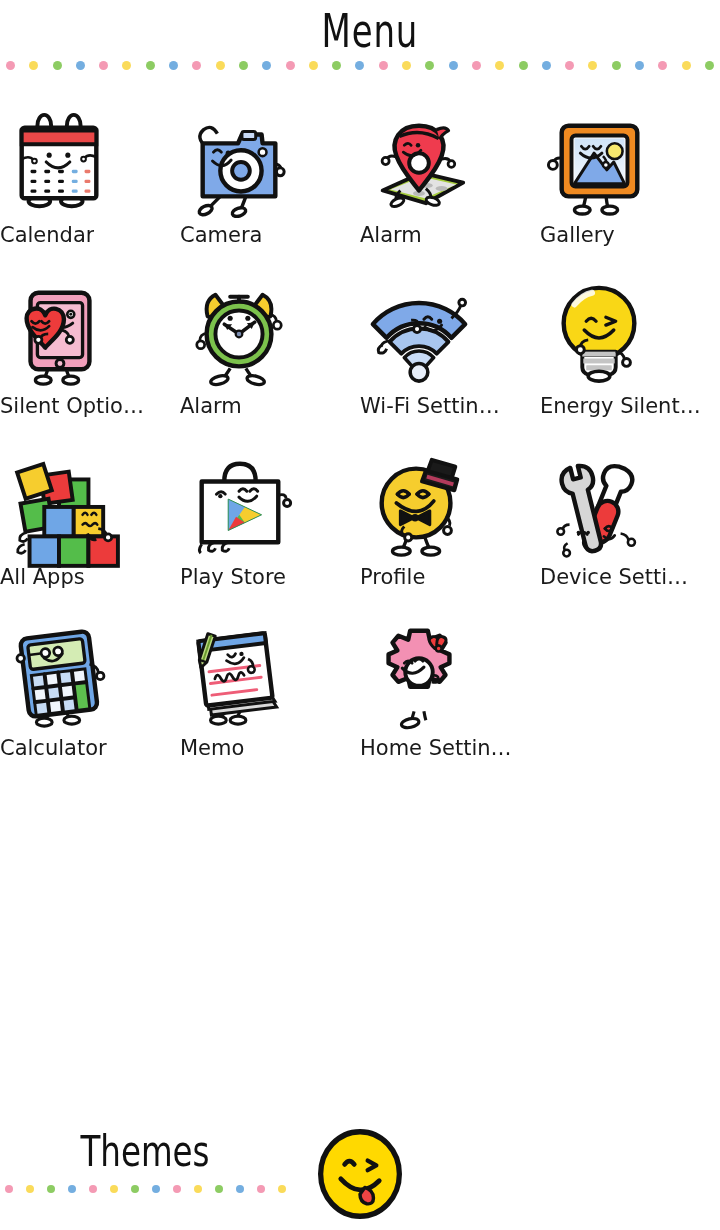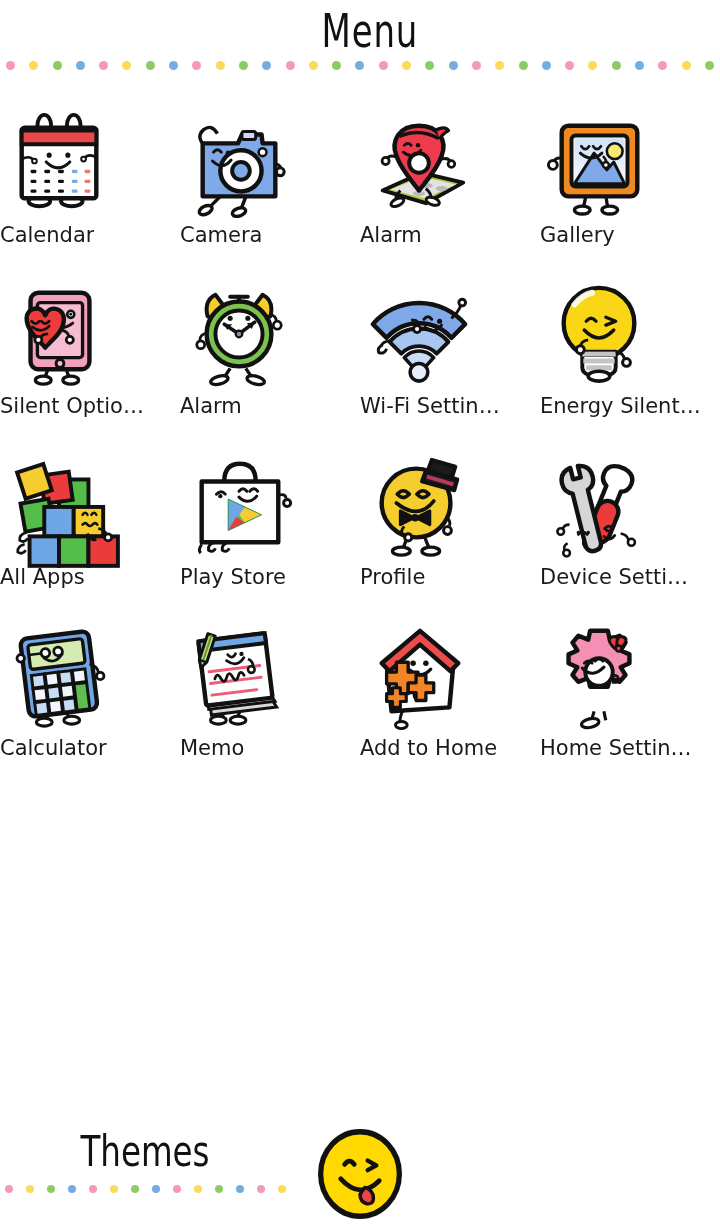--- a/index.html
+++ b/index.html
@@ -567,39 +567,20 @@
         <path d="M22 14 v28" stroke="#6a9a2e" stroke-width="2"></path>
         <path d="M18 42 h8" stroke="#111111" stroke-width="2.4"></path>
       </g>
     </svg>
       </div>
       <div class="cell-label">Memo</div>
     </div>
     <div class="cell">
       <div class="icon-box">
     <svg viewBox="0 0 110 110" width="108" height="108">
-      <path d="M22 44 L56 14 L90 44 L86 88 L27 92 Z" fill="#ffffff" stroke="#111111" stroke-width="4.5" stroke-linejoin="round"></path>
-      <path d="M17 43 L56 10 L95 43 L87 51 L56 24 L25 51 Z" fill="#ee4b4b" stroke="#111111" stroke-width="4.5" stroke-linejoin="round"></path>
-      <circle cx="49" cy="43" r="2.8" fill="#111111"></circle>
-      <circle cx="62" cy="43" r="2.8" fill="#111111"></circle>
-      <path d="M46 50 q11 10 21 -1" fill="none" stroke="#111111" stroke-width="3.2" stroke-linecap="round"></path>
-      <path d="M62 62 q-8 2 -8 8" fill="none" stroke="#111111" stroke-width="3"></path>
-      <ellipse cx="54" cy="75" rx="4" ry="5.5" fill="#fff" stroke="#111111" stroke-width="3"></ellipse>
-      <path d="M38 92 q-3 8 -2 11" fill="none" stroke="#111111" stroke-width="3"></path>
-      <ellipse cx="37" cy="106" rx="6" ry="3.6" fill="#fff" stroke="#111111" stroke-width="3"></ellipse>
-      <path d="M27 54 h10 v-10 h12 v10 h10 v12 h-10 v10 h-12 v-10 h-10 z" fill="#f08426" stroke="#111111" stroke-width="3.4" stroke-linejoin="round" transform="translate(-5,-2)"></path>
-      <path d="M44 63 h8 v-8 h10 v8 h8 v10 h-8 v8 h-10 v-8 h-8 z" fill="#f08426" stroke="#111111" stroke-width="3.4" stroke-linejoin="round"></path>
-      <path d="M22 74 h6 v-6 h8 v6 h6 v8 h-6 v6 h-8 v-6 h-6 z" fill="#f08426" stroke="#111111" stroke-width="3.2" stroke-linejoin="round"></path>
-    </svg>
-      </div>
-      <div class="cell-label">Add to Home</div>
-    </div>
-    <div class="cell">
-      <div class="icon-box">
-    <svg viewBox="0 0 110 110" width="108" height="108">
       <path d="M50 92 q-2 7 -3 10" fill="none" stroke="#111111" stroke-width="3.2"></path>
       <ellipse cx="46" cy="104" rx="9" ry="4.4" transform="rotate(-12 46 104)" fill="#fff" stroke="#111111" stroke-width="3.2"></ellipse>
       <path d="M60 92 q1 6 2 9" fill="none" stroke="#111111" stroke-width="3.2"></path>
       <path d="M55 10 l9 0 l2 9 l10 -4 l6 7 l-5 8 l9 4 l0 9 l-9 4 l5 8 l-6 7 l-10 -4 l-2 9 l-9 0 l-9 0 l-2 -9 l-10 4 l-6 -7 l5 -8 l-9 -4 l0 -9 l9 -4 l-5 -8 l6 -7 l10 4 l2 -9 z" fill="#f390b3" stroke="#111111" stroke-width="4.5" stroke-linejoin="round"></path>
       <circle cx="55" cy="52" r="14" fill="#ffffff" stroke="#111111" stroke-width="4"></circle>
       <path d="M40 43 q4 -5 8 0" fill="none" stroke="#111111" stroke-width="2.8" stroke-linecap="round"></path>
       <path d="M51 41 q4 -5 8 0" fill="none" stroke="#111111" stroke-width="2.8" stroke-linecap="round"></path>
       <path d="M38 48 q10 11 22 -1" fill="none" stroke="#111111" stroke-width="3.2" stroke-linecap="round"></path>
       <path d="M68 56 q6 -2 7 3 q-4 2 -6 0" fill="none" stroke="#111111" stroke-width="2.8" stroke-linejoin="round"></path>
       <path d="M68 62 q6 2 7 -3" fill="none" stroke="#111111" stroke-width="2.8"></path>

